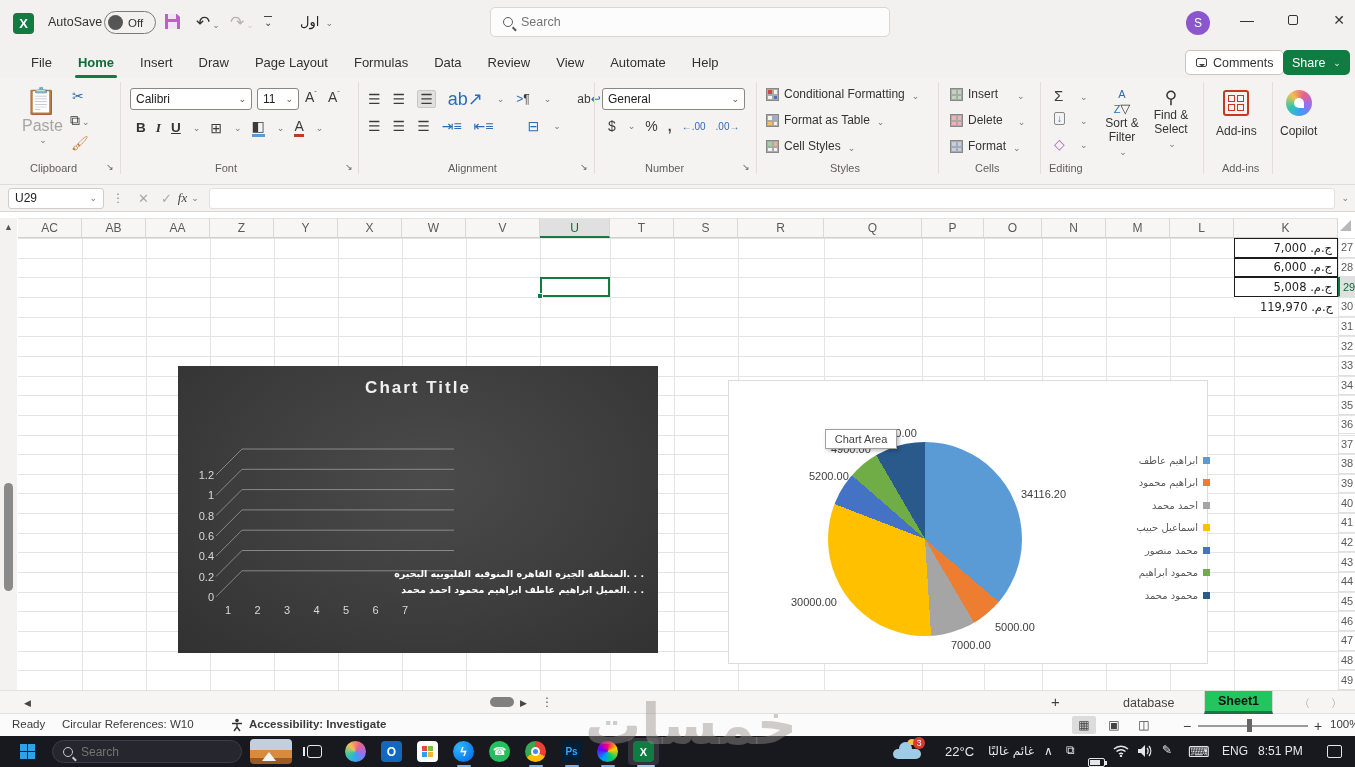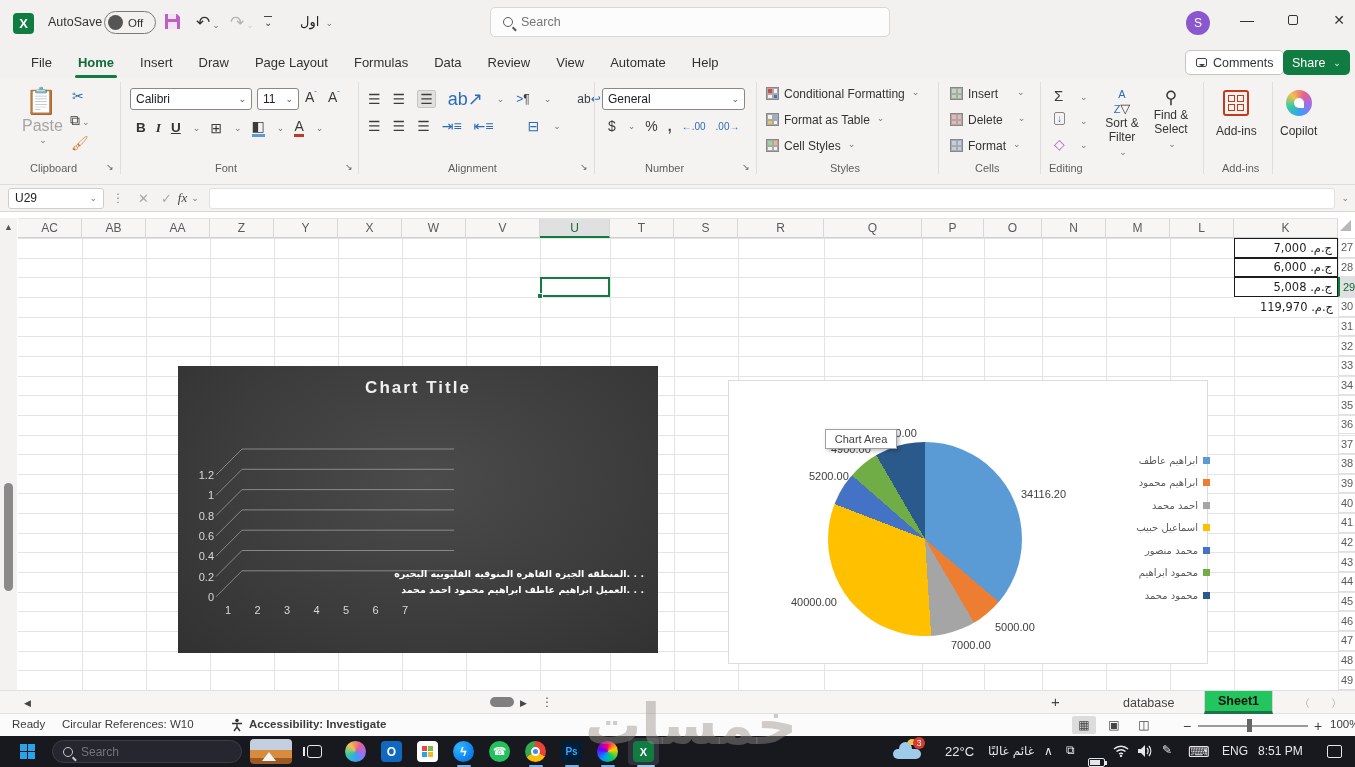--- a/index.html
+++ b/index.html
@@ -45,21 +45,21 @@
   .ribbon{left:0;top:78px;width:1355px;height:107px;background:#f5f3f2;border-bottom:1px solid #dfdddb}
   .vsep{top:4px;width:1px;height:92px;background:#e0ddda}
   .glabel{font-size:11px;color:#605e5c;text-align:center;top:84px;white-space:nowrap}
   .launcher{font-size:9px;color:#605e5c;top:84px}
   .ric{color:#3b3b3b;font-size:14px}
   .combo{background:#fff;border:1px solid #8a8886;border-radius:3px;font-size:12px;color:#222;display:flex;align-items:center;justify-content:space-between;padding:0 5px;height:22px}
   .combo .chevsm{color:#555}
   .btnrow{display:flex;align-items:center;gap:10px}
   .fmt-chip{font-size:13.5px;font-weight:bold;color:#333}
   .u-line{text-decoration:underline}
-  .stack-item{display:flex;align-items:flex-start;gap:5px;font-size:12px;color:#333;white-space:nowrap}
+  .stack-item{display:flex;align-items:flex-end;gap:5px;font-size:12px;color:#333;white-space:nowrap}
   .mini-grid{width:13px;height:13px;border:1px solid #888;display:grid;grid-template-columns:1fr 1fr;grid-template-rows:1fr 1fr;flex:none}
   .mini-grid i{border:0.5px solid #aaa}
   .cf i:nth-child(1){background:#d64541}.cf i:nth-child(4){background:#4472c4}
   .ft i:nth-child(2){background:#8ab4e8}.ft i:nth-child(3){background:#f0c35a}
   .cs i:nth-child(1){background:#9fd19f}.cs i:nth-child(2){background:#f4b183}
   .ins i{background:#bcd7bc}.del i{background:#f3b2b2}.fmtc i{background:#bcd0ea}
   .addins-icon{width:26px;height:26px;border:2px solid #c4391f;border-radius:3px;display:grid;grid-template-columns:1fr 1fr;grid-template-rows:1fr 1fr;gap:2px;padding:3px}
   .addins-icon i{border:1.6px solid #c4391f}
   .copilot-icon{width:26px;height:26px;border-radius:50%;background:conic-gradient(from 30deg,#e8618c,#9a6ff0,#3aa0f3,#35c8a6,#f2c14e,#e8618c)}
   .copilot-icon::after{content:"";position:absolute;width:10px;height:10px;margin:8px;border-radius:50% 50% 0 50%;background:#fff;display:block}
@@ -538,21 +538,21 @@
       <div class="abs cd-ann ar" style="top:202px">المنطقه الجيزه القاهره المنوفيه القليوبيه البحيره. . .</div>
       <div class="abs cd-ann ar" style="top:218px">العميل ابراهيم عاطف ابراهيم محمود احمد محمد. . .</div>
     </div>
 
     <div class="abs chart-pie" id="chartpie">
       <div class="abs pie" id="pie" style="left: 99px; top: 61px; width: 194px; height: 194px; background: conic-gradient(rgb(91, 155, 213) 0deg, rgb(91, 155, 213) 130.496deg, rgb(237, 125, 49) 130.496deg, rgb(237, 125, 49) 149.622deg, rgb(165, 165, 165) 149.622deg, rgb(165, 165, 165) 176.397deg, rgb(255, 192, 0) 176.397deg, rgb(255, 192, 0) 291.149deg, rgb(68, 114, 196) 291.149deg, rgb(68, 114, 196) 311.039deg, rgb(112, 173, 71) 311.039deg, rgb(112, 173, 71) 329.782deg, rgb(42, 90, 140) 329.782deg, rgb(42, 90, 140) 360deg);"></div>
       <div id="pielabels">
           <div class="abs cp-lab" style="left: 292px; top: 107px;">34116.20</div>
           <div class="abs cp-lab" style="left: 266px; top: 240px;">5000.00</div>
           <div class="abs cp-lab" style="left: 222px; top: 258px;">7000.00</div>
-          <div class="abs cp-lab" style="left: 62px; top: 215px;">40000.00</div>
+          <div class="abs cp-lab" style="left: 62px; top: 215px;">30000.00</div>
           <div class="abs cp-lab" style="left: 80px; top: 89px;">5200.00</div>
           <div class="abs cp-lab" style="left: 102px; top: 62px;">4900.00</div>
           <div class="abs cp-lab" style="left: 148px; top: 46px;">7900.00</div>
         </div>
       <div class="abs" id="pielegend" style="left:385px;top:68px;width:96px">
           <div class="legend-row">
             <span class="sq" style="background: rgb(91, 155, 213);"></span>
             <span class="nm ar">ابراهيم عاطف</span>
           </div>
           <div class="legend-row">

